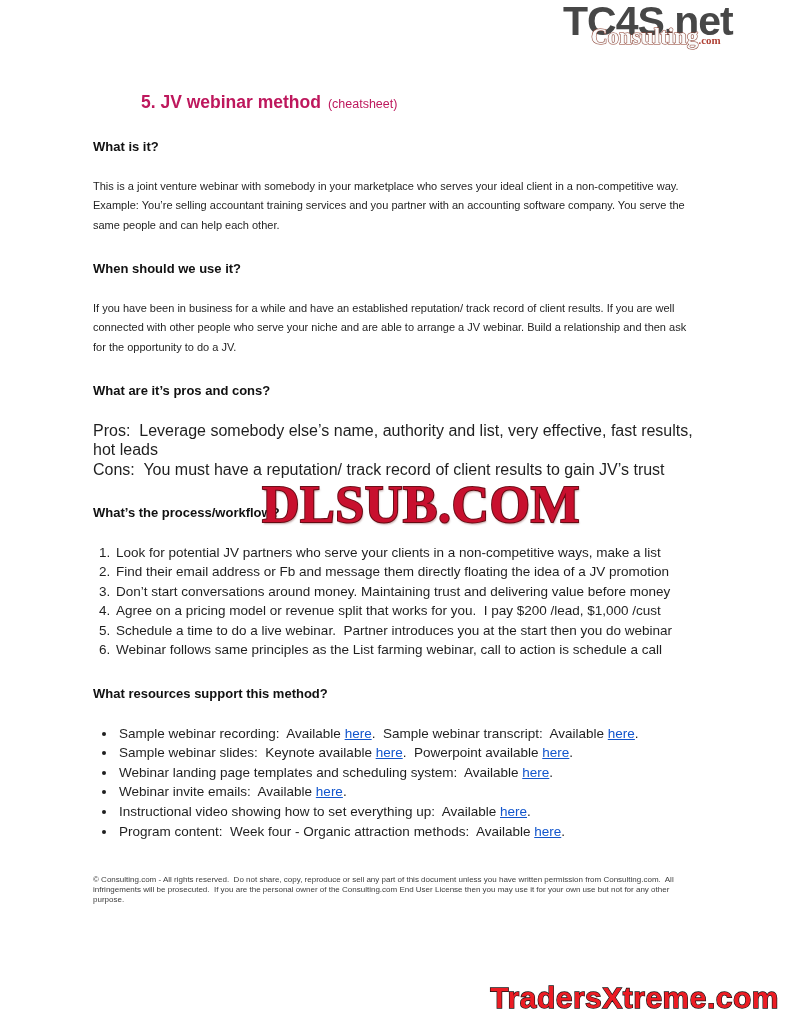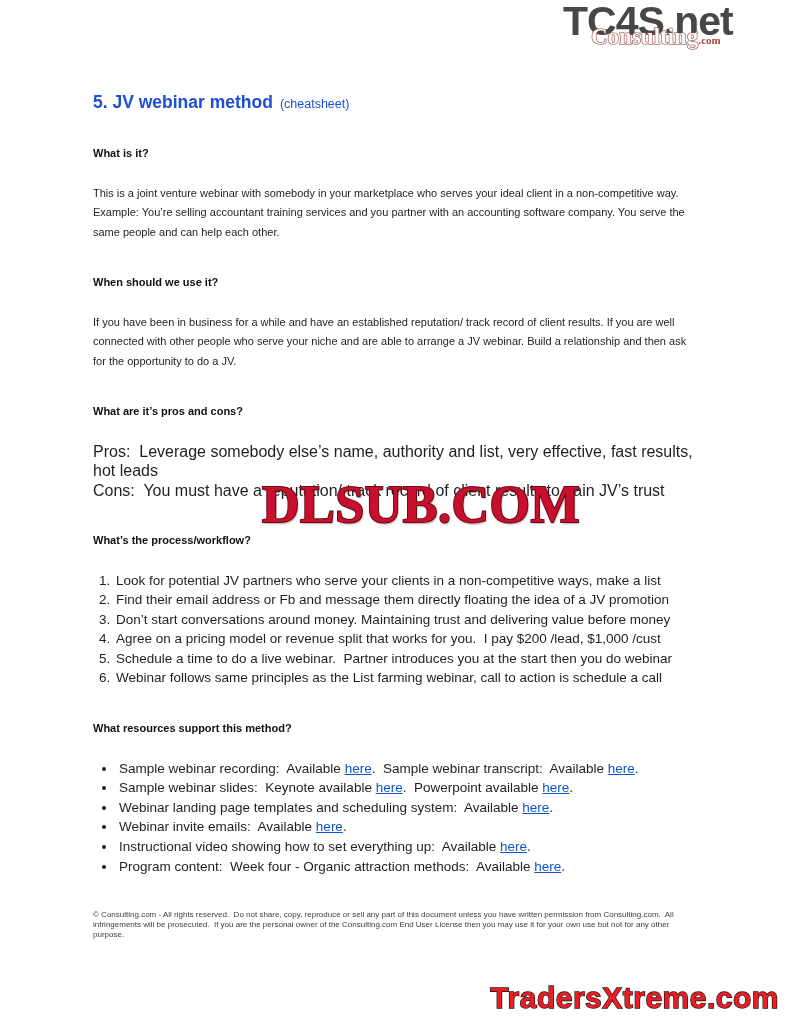--- a/index.html
+++ b/index.html
@@ -37,28 +37,28 @@
   .consulting-com {
     font-size: 11px;
     color: #b04236;
     -webkit-text-stroke: 0;
     text-shadow: none;
     vertical-align: baseline;
   }
 
   
   .content { position: absolute; left: 93px; top: 92px; width: 606px; }
-  .doc-title { font-size: 17.5px; font-weight: bold; color: #1d4ed8; }
+  .doc-title { font-size: 17.5px; font-weight: bold; color: #be185d; margin-left: 48px; }
   .doc-title .suffix { font-size: 12.5px; font-weight: normal; margin-left: 7px; }
 
   .section-heading {
-    font-size: 11px;
+    font-size: 13px;
     font-weight: bold;
     color: #111;
-    margin-top: 31px;
+    margin-top: 24px;
     line-height: 19.5px;
   }
   .body-text {
     font-size: 11px;
     line-height: 19.5px;
     margin-top: 20px;
     white-space: pre-wrap;
   }
   .pros-cons { margin-top: 20px; position: relative; }
   .pros-cons p { font-size: 16px; line-height: 19.5px; white-space: pre-wrap; }

